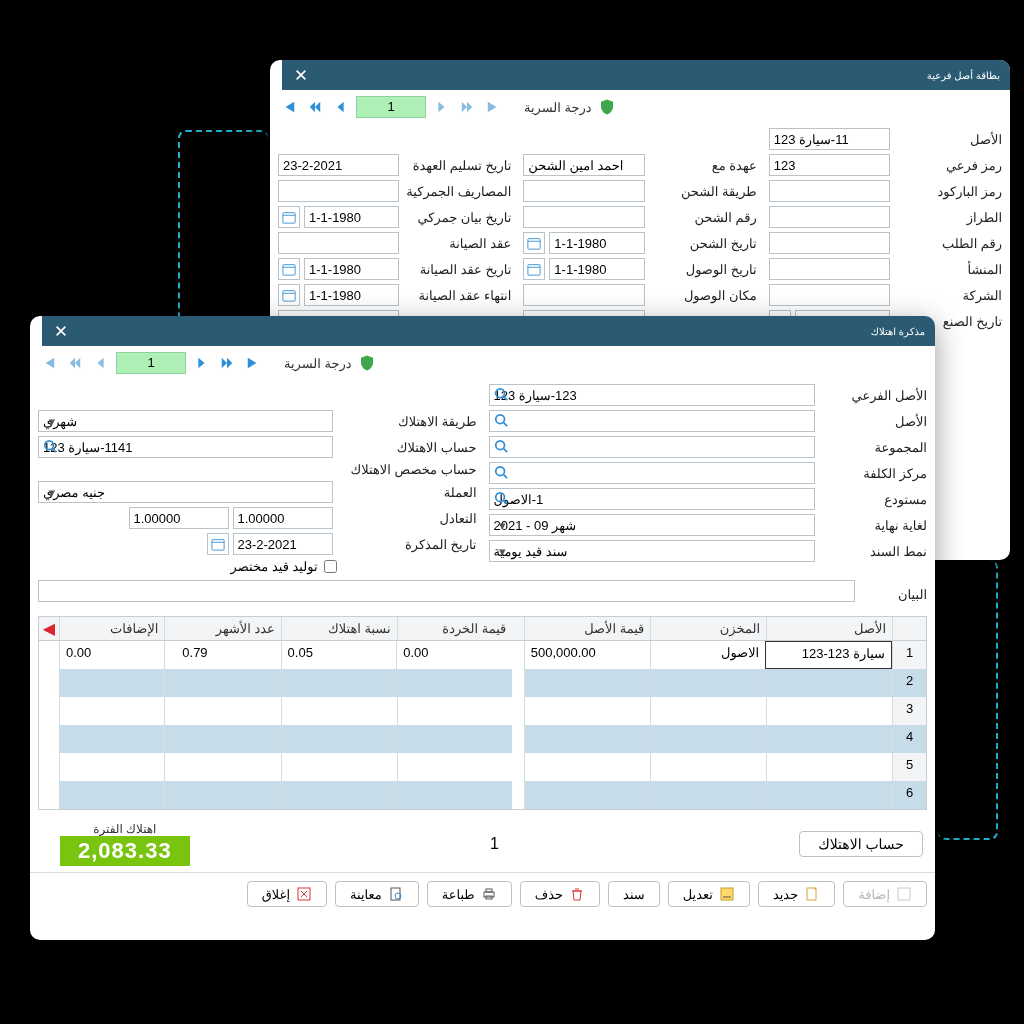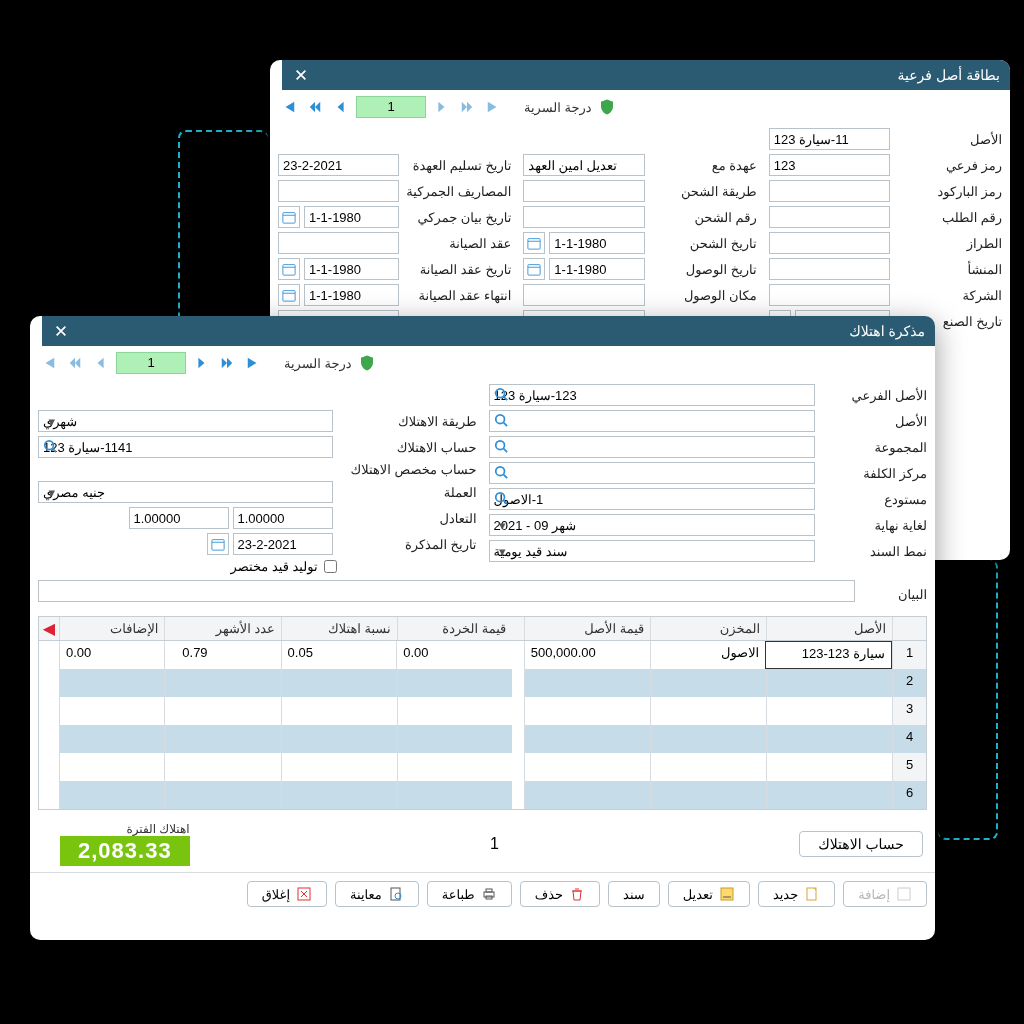--- a/index.html
+++ b/index.html
@@ -1,19 +1,19 @@
 <!DOCTYPE html>
 <html lang="ar" dir="rtl"><head>
 <meta charset="utf-8">
 <style>
 * { box-sizing: border-box; margin: 0; padding: 0; font-family: "Segoe UI", Tahoma, Arial, sans-serif; }
 body { background: #000; width: 1024px; height: 1024px; position: relative; overflow: hidden; }
 
 .window { position: absolute; background: #fff; border-radius: 10px; box-shadow: 0 8px 30px rgba(0,0,0,.4); overflow: hidden; }
-.titlebar { background: #2b5a73; color: #fff; height: 30px; display: flex; align-items: center; justify-content: space-between; padding: 0 10px; font-size: 14px; direction: rtl; margin-left: 12px; }
+.titlebar { background: #2b5a73; color: #fff; height: 30px; display: flex; align-items: center; justify-content: space-between; padding: 0 10px; font-size: 10px; direction: rtl; margin-left: 12px; }
 .titlebar .close { width: 18px; height: 18px; display: flex; align-items: center; justify-content: center; cursor: pointer; }
 .titlebar .close svg { width: 14px; height: 14px; stroke: #fff; stroke-width: 2; }
 
 .toolbar { display: flex; align-items: center; gap: 4px; padding: 6px 8px; direction: ltr; }
 .navbtn { width: 22px; height: 22px; display: flex; align-items: center; justify-content: center; color: #2f8fd6; cursor: pointer; }
 .navbtn svg { width: 14px; height: 14px; fill: currentColor; }
 .recno { width: 70px; height: 22px; background: #aef0b5; border: 1px solid #8cd49a; text-align: center; font-size: 13px; line-height: 20px; }
 .sec { display: flex; align-items: center; gap: 6px; margin-left: 16px; color: #333; font-size: 13px; direction: rtl; }
 .shield { width: 18px; height: 18px; fill: #3fa64b; }
 
@@ -44,21 +44,21 @@
 .c-store { flex: 1; }
 .c-val { flex: 1.1; margin-left: 12px; }
 .c-scrap { flex: 1; }
 .c-pct { flex: 1; }
 .c-months { flex: .9; padding-left: 17px; }
 .c-add { flex: .9; }
 .tri { width: 20px; color: #d23; display: flex; align-items: center; justify-content: center; }
 
 .footer-calc { display: flex; align-items: center; justify-content: space-between; padding: 6px 12px; direction: rtl; gap: 12px; }
 .calcbtn { border: 1px solid #b8c2c8; border-radius: 4px; padding: 4px 18px; font-size: 14px; background: #fff; cursor: pointer; }
-.period-box { text-align: right; direction: ltr; padding-left: 18px; }
+.period-box { text-align: center; direction: ltr; padding-left: 18px; }
 .period-lbl { font-size: 12px; color: #333; direction: rtl; }
 .period-val { background: #79c40e; color: #fff; font-size: 22px; font-weight: 600; padding: 2px 18px; letter-spacing: 1px; }
 
 .action-bar { border-top: 1px solid #d6dce0; padding: 8px; display: flex; gap: 8px; direction: rtl; justify-content: flex-start; }
 .abtn { display: flex; align-items: center; gap: 6px; border: 1px solid #b8c2c8; border-radius: 4px; padding: 4px 14px; font-size: 13px; background: #fff; cursor: pointer; }
 .abtn.disabled { color: #b7b7b7; }
 .abtn svg { width: 16px; height: 16px; }
 
 .deco-dash { position: absolute; border: 2px dashed #1eb0c5; border-radius: 8px; pointer-events: none; }
 
@@ -137,25 +137,25 @@
             <span class="lbl">رمز فرعي</span>
             <div class="fld">
               <span>123</span>
             </div>
           </div>
         <div class="row">
             <span class="lbl">رمز الباركود</span>
             <div class="fld"></div>
           </div>
         <div class="row">
+            <span class="lbl">الطراز</span>
+            <div class="fld"></div>
+          </div>
+        <div class="row">
             <span class="lbl">رقم الطلب</span>
-            <div class="fld"></div>
-          </div>
-        <div class="row">
-            <span class="lbl">الطراز</span>
             <div class="fld"></div>
           </div>
         <div class="row">
             <span class="lbl">المنشأ</span>
             <div class="fld"></div>
           </div>
         <div class="row">
             <span class="lbl">الشركة</span>
             <div class="fld"></div>
           </div>
@@ -170,21 +170,21 @@
                 <path d="M1 6h14" stroke="currentColor"></path>
               </svg>
             </div>
           </div>
       </div>
       <div class="col">
         <div class="row" style="height:22px"></div>
         <div class="row">
             <span class="lbl">عهدة مع</span>
             <div class="fld">
-              <span>تعديل امين العهد</span>
+              <span>احمد امين الشحن</span>
             </div>
           </div>
         <div class="row">
             <span class="lbl">طريقة الشحن</span>
             <div class="fld"></div>
           </div>
         <div class="row">
             <span class="lbl">رقم الشحن</span>
             <div class="fld"></div>
           </div>

